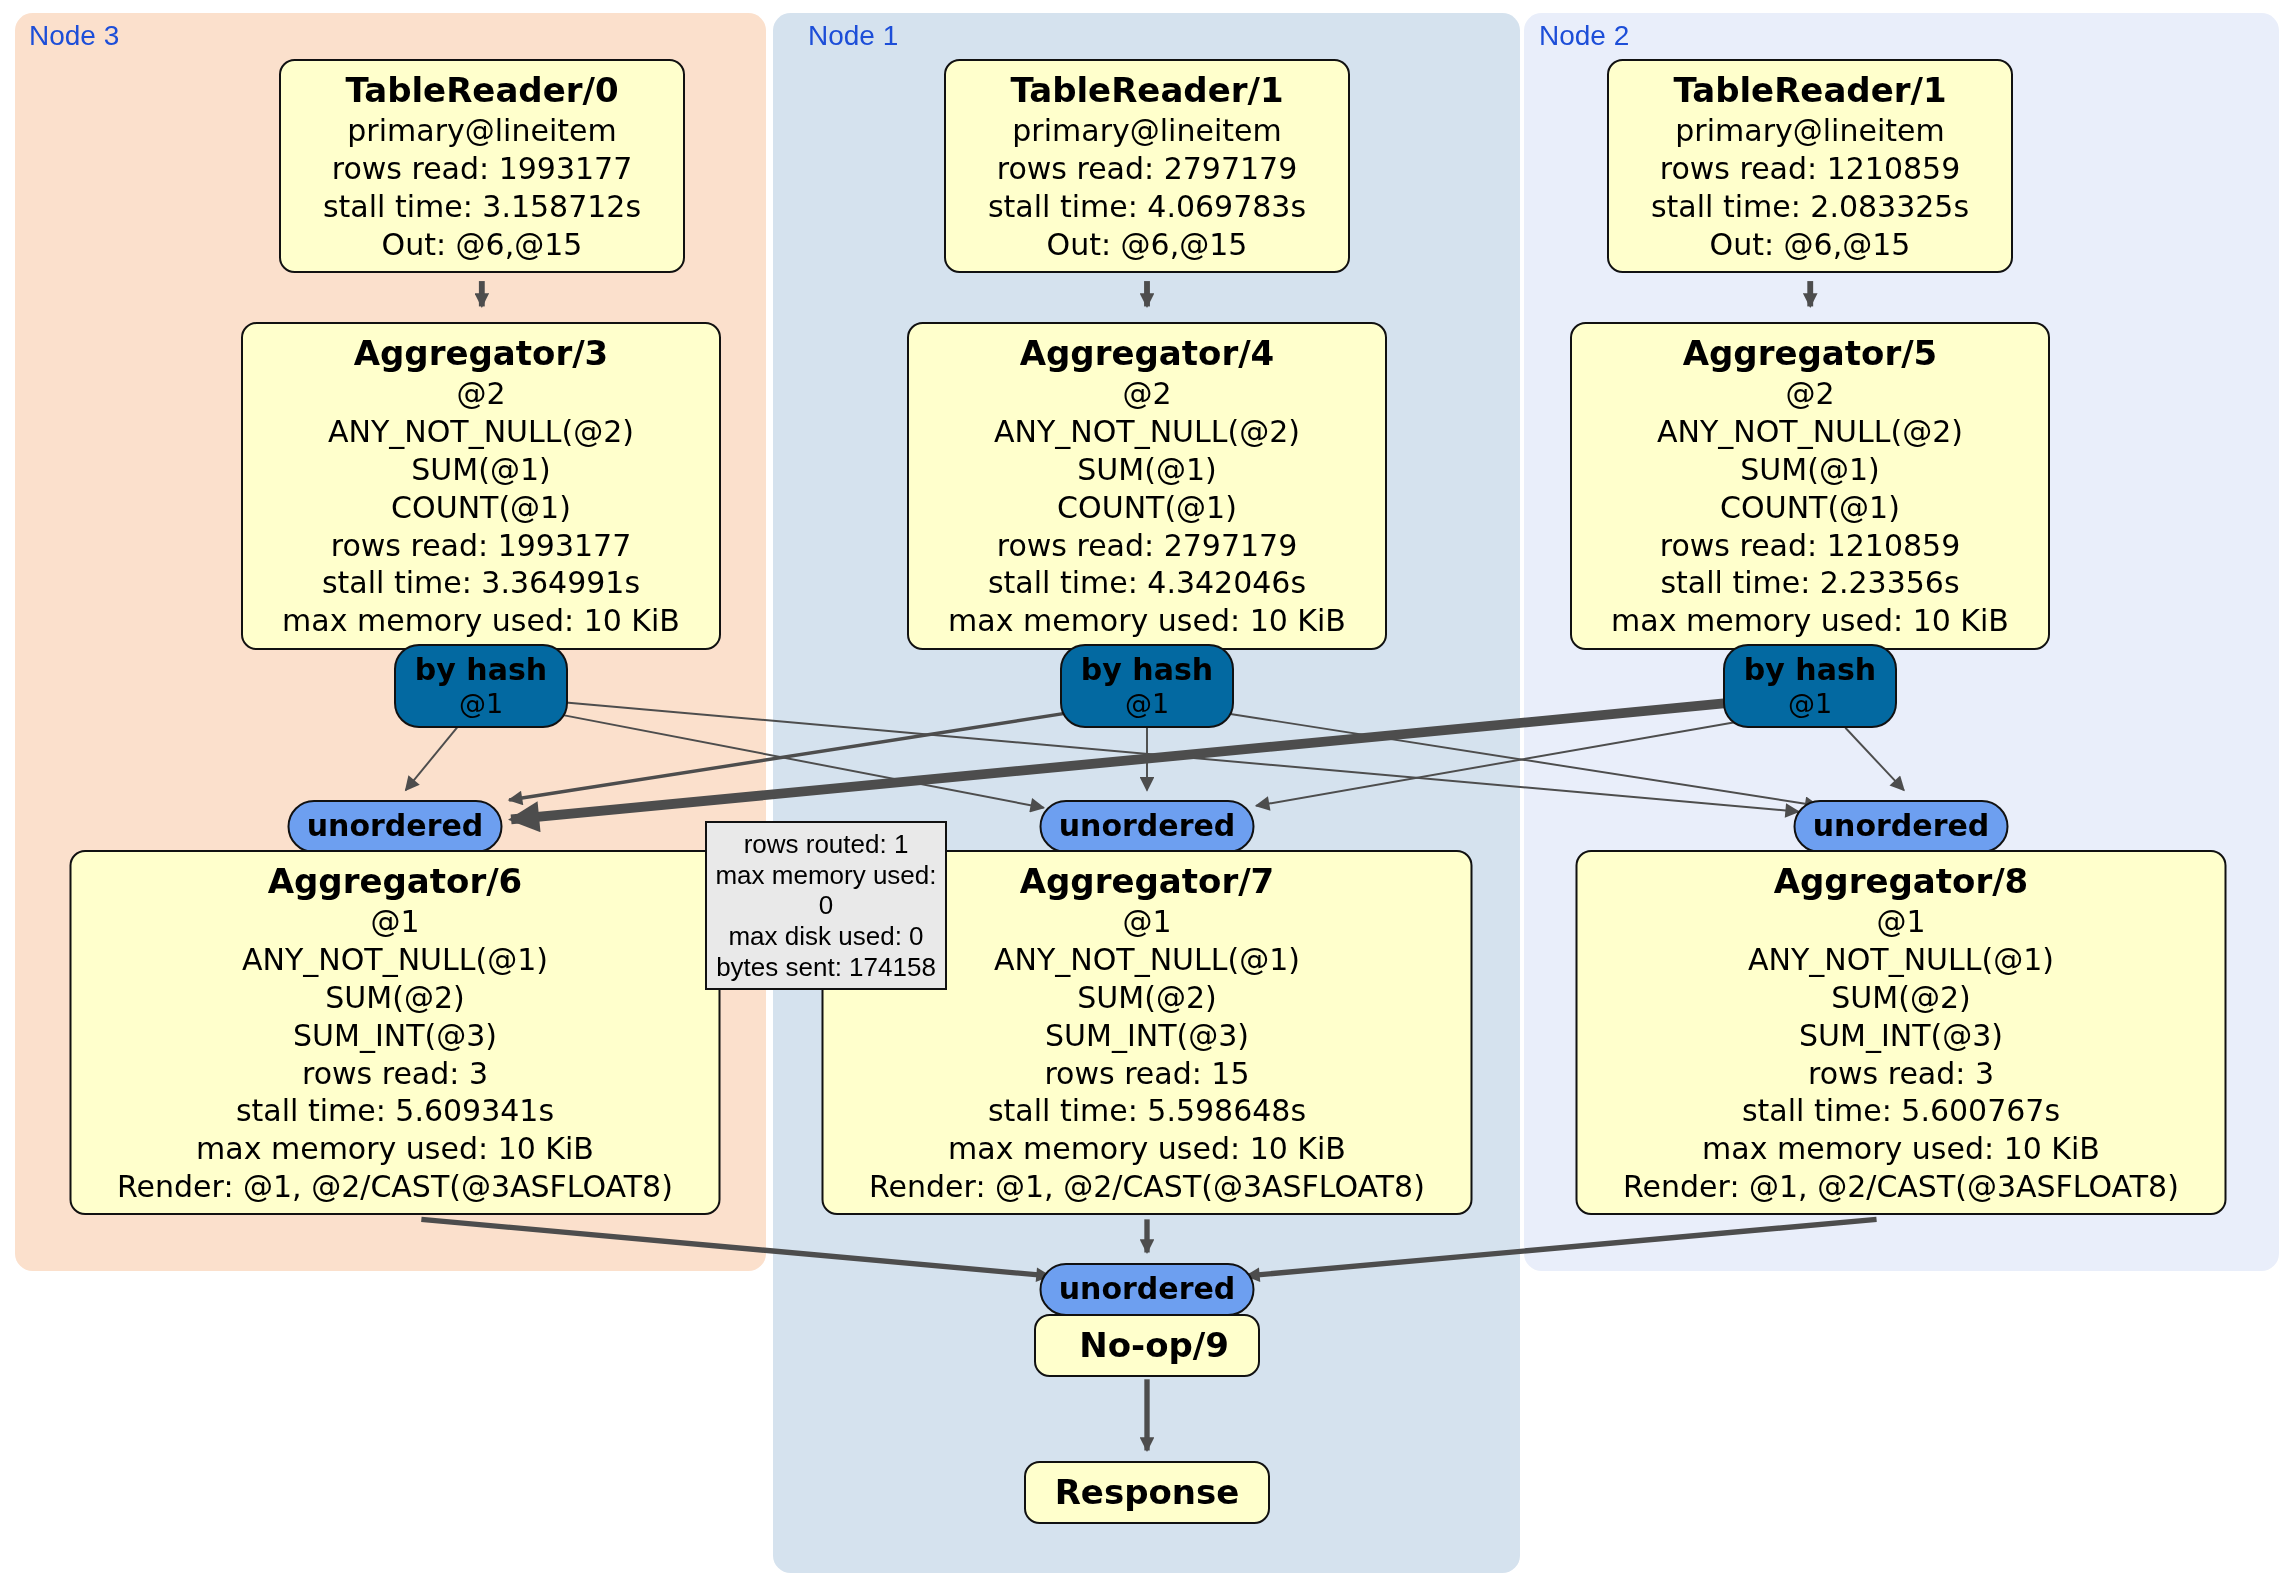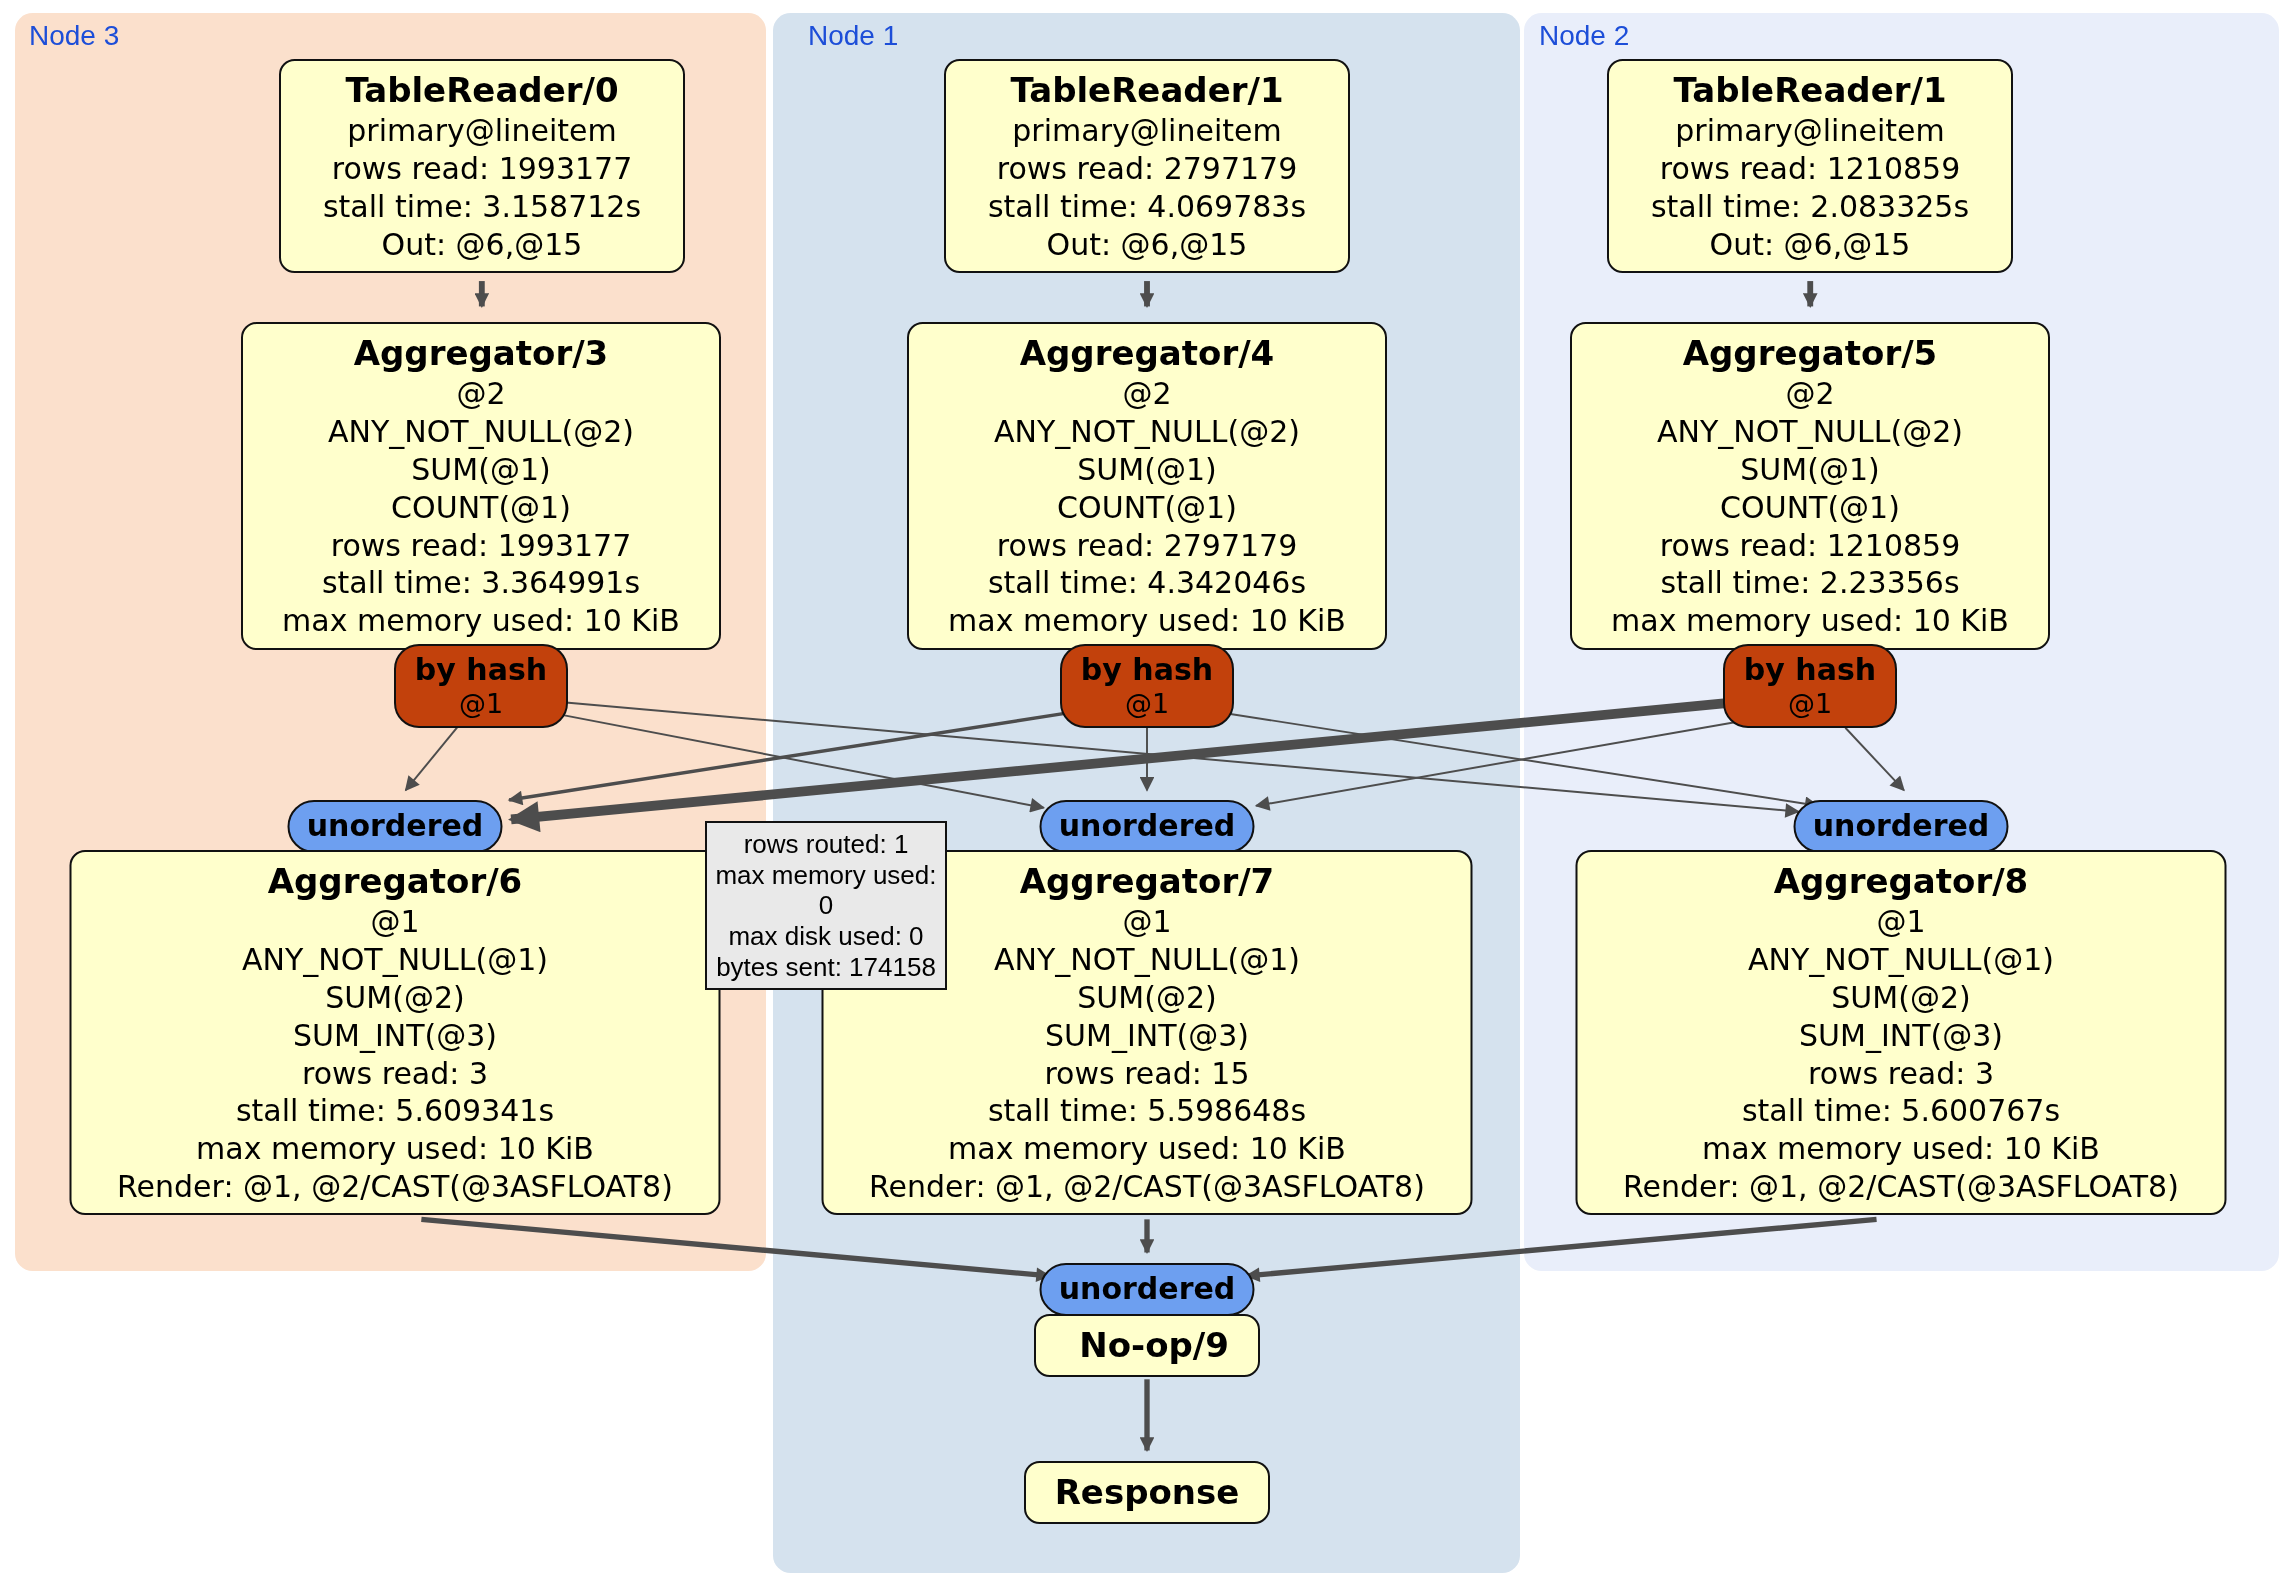--- a/index.html
+++ b/index.html
@@ -31,21 +31,21 @@
   .pbox .title{font-weight:bold;font-size:34px;line-height:1.28;}
   .pbox .body{font-size:30px;line-height:1.26;white-space:pre-line;}
   .w-tr{width:406px;}
   .w-agg-top{width:480px;}
   .w-agg-bot{width:651px;}
   .w-noop{width:226px;}
   .w-resp{width:246px;}
   
   .byhash{
     position:absolute;transform:translateX(-50%);box-sizing:border-box;
-    background:#c2410c;border:2.9px solid #111;border-radius:25px;
+    background:#0369a1;border:2.9px solid #111;border-radius:25px;
     text-align:center;padding:4.9px 13.7px;z-index:3;width:174px;
   }
   .byhash .rt-title{font-weight:bold;font-size:30px;line-height:1.25;}
   .byhash .rt-sub{font-size:27px;line-height:1.2;}
   .unordered{
     position:absolute;transform:translateX(-50%);box-sizing:border-box;
     background:#6d9ff0;border:2.9px solid #111;border-radius:27px;
     text-align:center;z-index:3;width:215px;height:53px;
     font-weight:bold;font-size:30px;line-height:47px;
   }

